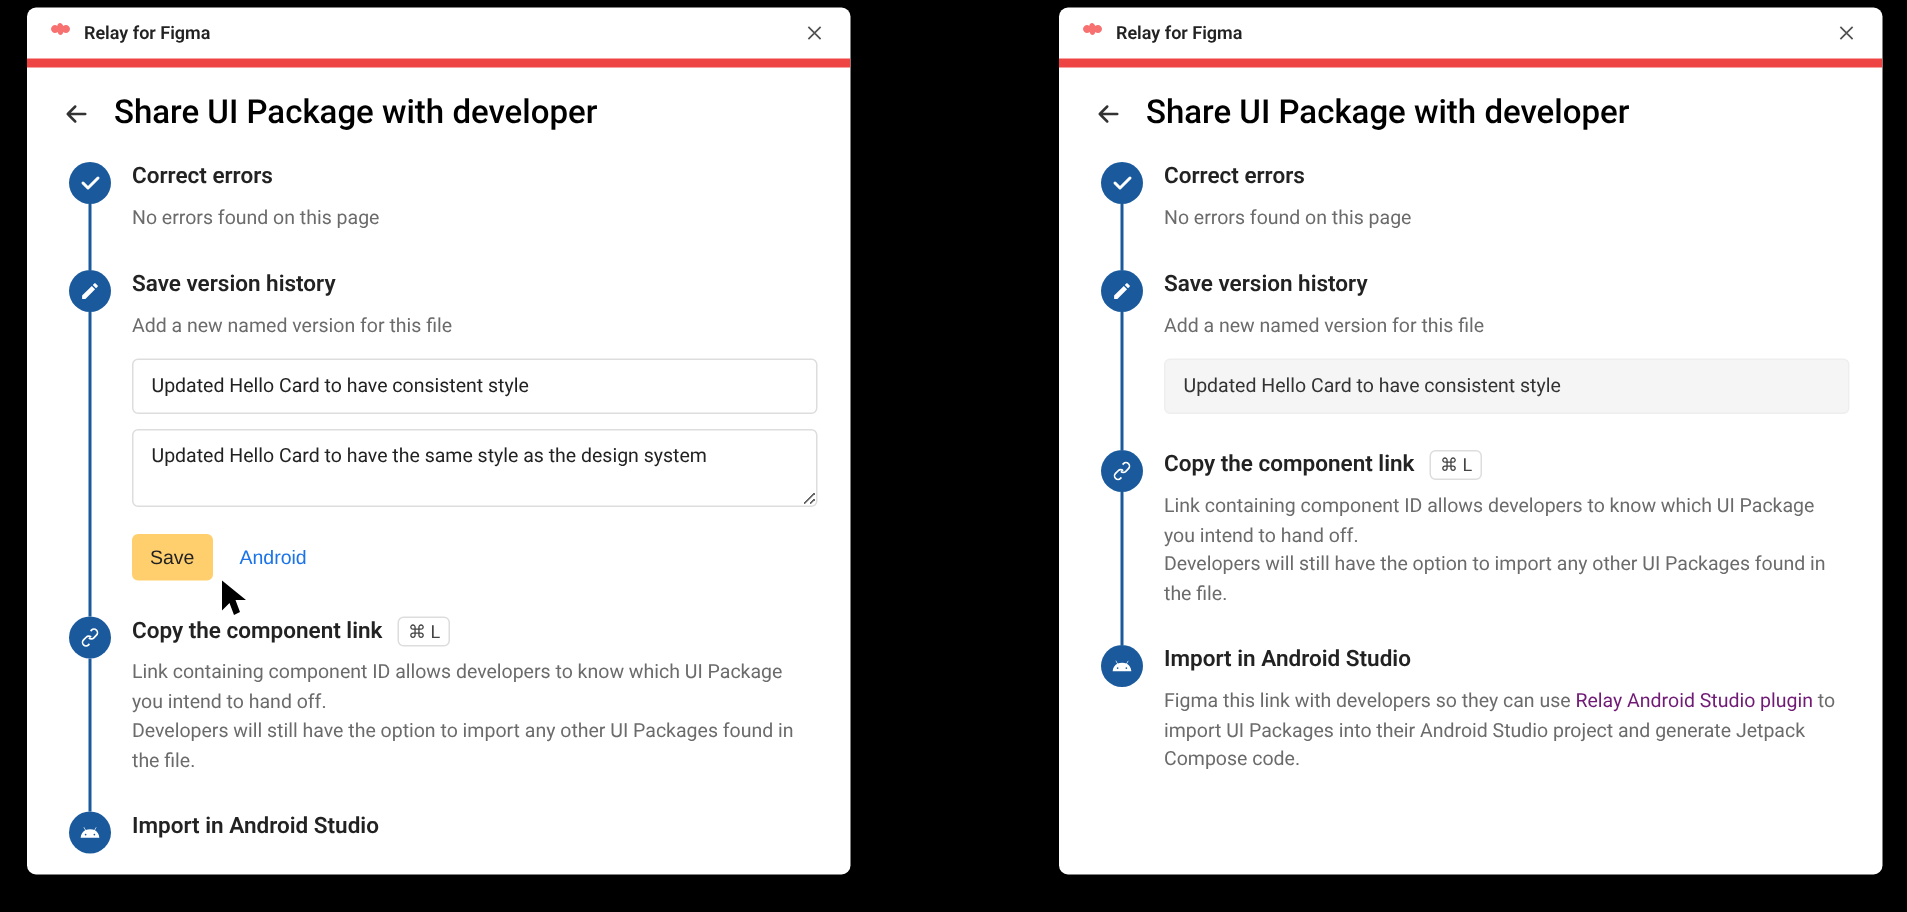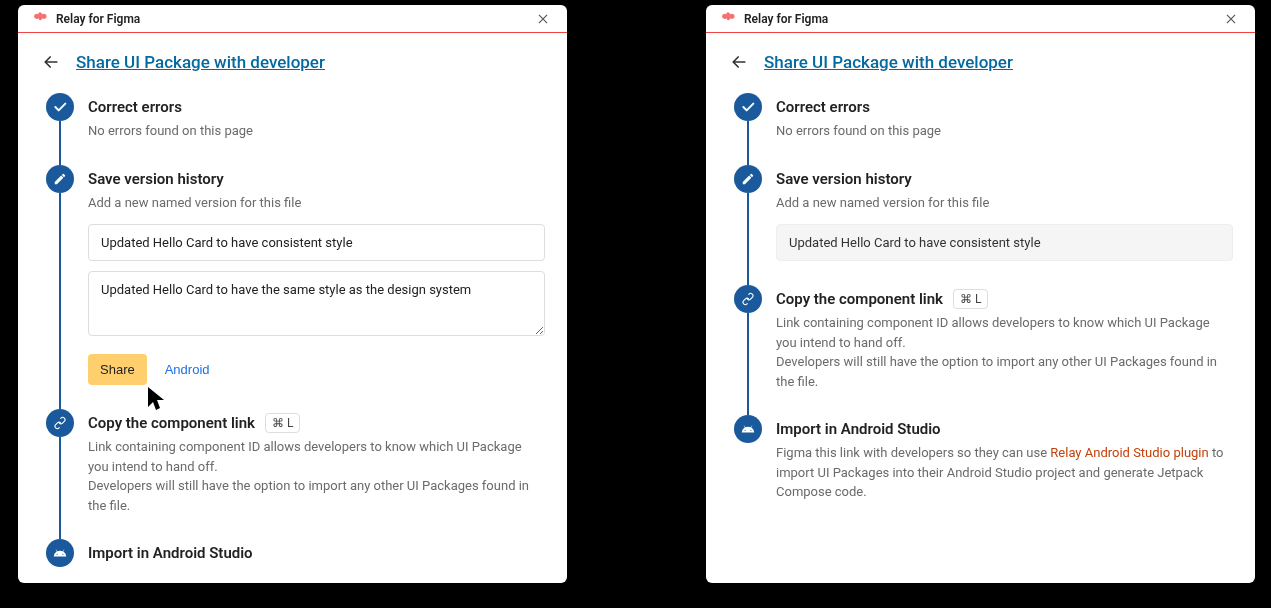--- a/index.html
+++ b/index.html
@@ -27,25 +27,25 @@
       width: 549px;
       height: 578px;
     }
     .panel-right {
       left: 706px;
       top: 5px;
       width: 549px;
       height: 578px;
     }
     .titlebar {
-      height: 28px;
+      height: 40px;
       display: flex;
       align-items: center;
       padding: 0 14px;
-      border-bottom: 1px solid #ef4444;
+      border-bottom: 6px solid #ef4444;
     }
     .logo {
       width: 16px;
       height: 16px;
       margin-right: 8px;
       color: #f87171;
     }
     .titlebar-title {
       font-size: 12px;
       font-weight: 600;
@@ -70,24 +70,23 @@
     .back-btn {
       width: 22px;
       height: 22px;
       display: flex;
       align-items: center;
       justify-content: center;
       cursor: pointer;
       color: #333;
     }
     .page-title {
-      font-size: 17px;
+      font-size: 22px;
       font-weight: 500;
-      color: #0369a1;
-      text-decoration: underline;
+      color: #000000;
     }
     .steps {
       padding: 6px 22px 0 22px;
     }
     .step {
       display: flex;
       position: relative;
     }
     .step-rail {
       width: 40px;
@@ -116,21 +115,21 @@
       background: #1a5a9c;
       z-index: 1;
     }
     .step-body {
       flex: 1;
       padding-bottom: 24px;
       padding-left: 8px;
     }
     .step-title-row {
       display: flex;
-      align-items: center;
+      align-items: flex-start;
       gap: 10px;
       min-height: 28px;
     }
     .step-title {
       font-size: 15px;
       font-weight: 600;
       color: #222;
     }
     .kbd-badge {
       border: 1px solid #ddd;
@@ -140,21 +139,21 @@
       color: #444;
       background: #fff;
     }
     .step-sub {
       font-size: 13px;
       color: #6b6b6b;
       margin-top: 0;
       line-height: 1.5;
     }
     .step-sub a, .link {
-      color: #c2410c;
+      color: #701a75;
       text-decoration: none;
     }
     .version-input {
       width: 100%;
       margin-top: 12px;
       padding: 10px 12px;
       border: 1px solid #ddd;
       border-radius: 4px;
       font-size: 13px;
       font-family: inherit;
@@ -162,21 +161,21 @@
     }
     .version-textarea {
       width: 100%;
       margin-top: 10px;
       padding: 10px 12px;
       border: 1px solid #ddd;
       border-radius: 4px;
       font-size: 13px;
       font-family: inherit;
       color: #222;
-      height: 65px;
+      height: 52px;
       resize: both;
     }
     .version-readonly {
       width: 100%;
       margin-top: 12px;
       padding: 10px 12px;
       border: 1px solid #eee;
       background: #f5f5f5;
       border-radius: 4px;
       font-size: 13px;
@@ -269,21 +268,21 @@
         <div class="step-line"></div>
       </div>
       <div class="step-body">
         <div class="step-title-row">
             <div class="step-title">Save version history</div>
           </div>
         <div class="step-sub">Add a new named version for this file</div>
         <input class="version-input" type="text" value="Updated Hello Card to have consistent style" style="">
         <textarea class="version-textarea" style="">Updated Hello Card to have the same style as the design system</textarea>
         <div class="btn-row">
-          <button class="btn-save">Share</button>
+          <button class="btn-save">Save</button>
           <button class="btn-cancel">Android</button>
         </div>
       </div>
     </div>
 
     <div class="step">
       <div class="step-rail">
         <div class="step-marker">
           <svg viewBox="0 0 24 24" width="14" height="14">
               <path fill="#fff" d="M10 13a5 5 0 007.07 0l3-3a5 5 0 00-7.07-7.07l-1 1 1.41 1.41 1-1a3 3 0 114.24 4.24l-3 3a3 3 0 01-4.24 0L10 13zm4-2a5 5 0 00-7.07 0l-3 3a5 5 0 007.07 7.07l1-1-1.41-1.41-1 1a3 3 0 11-4.24-4.24l3-3a3 3 0 014.24 0L14 11z"></path>

